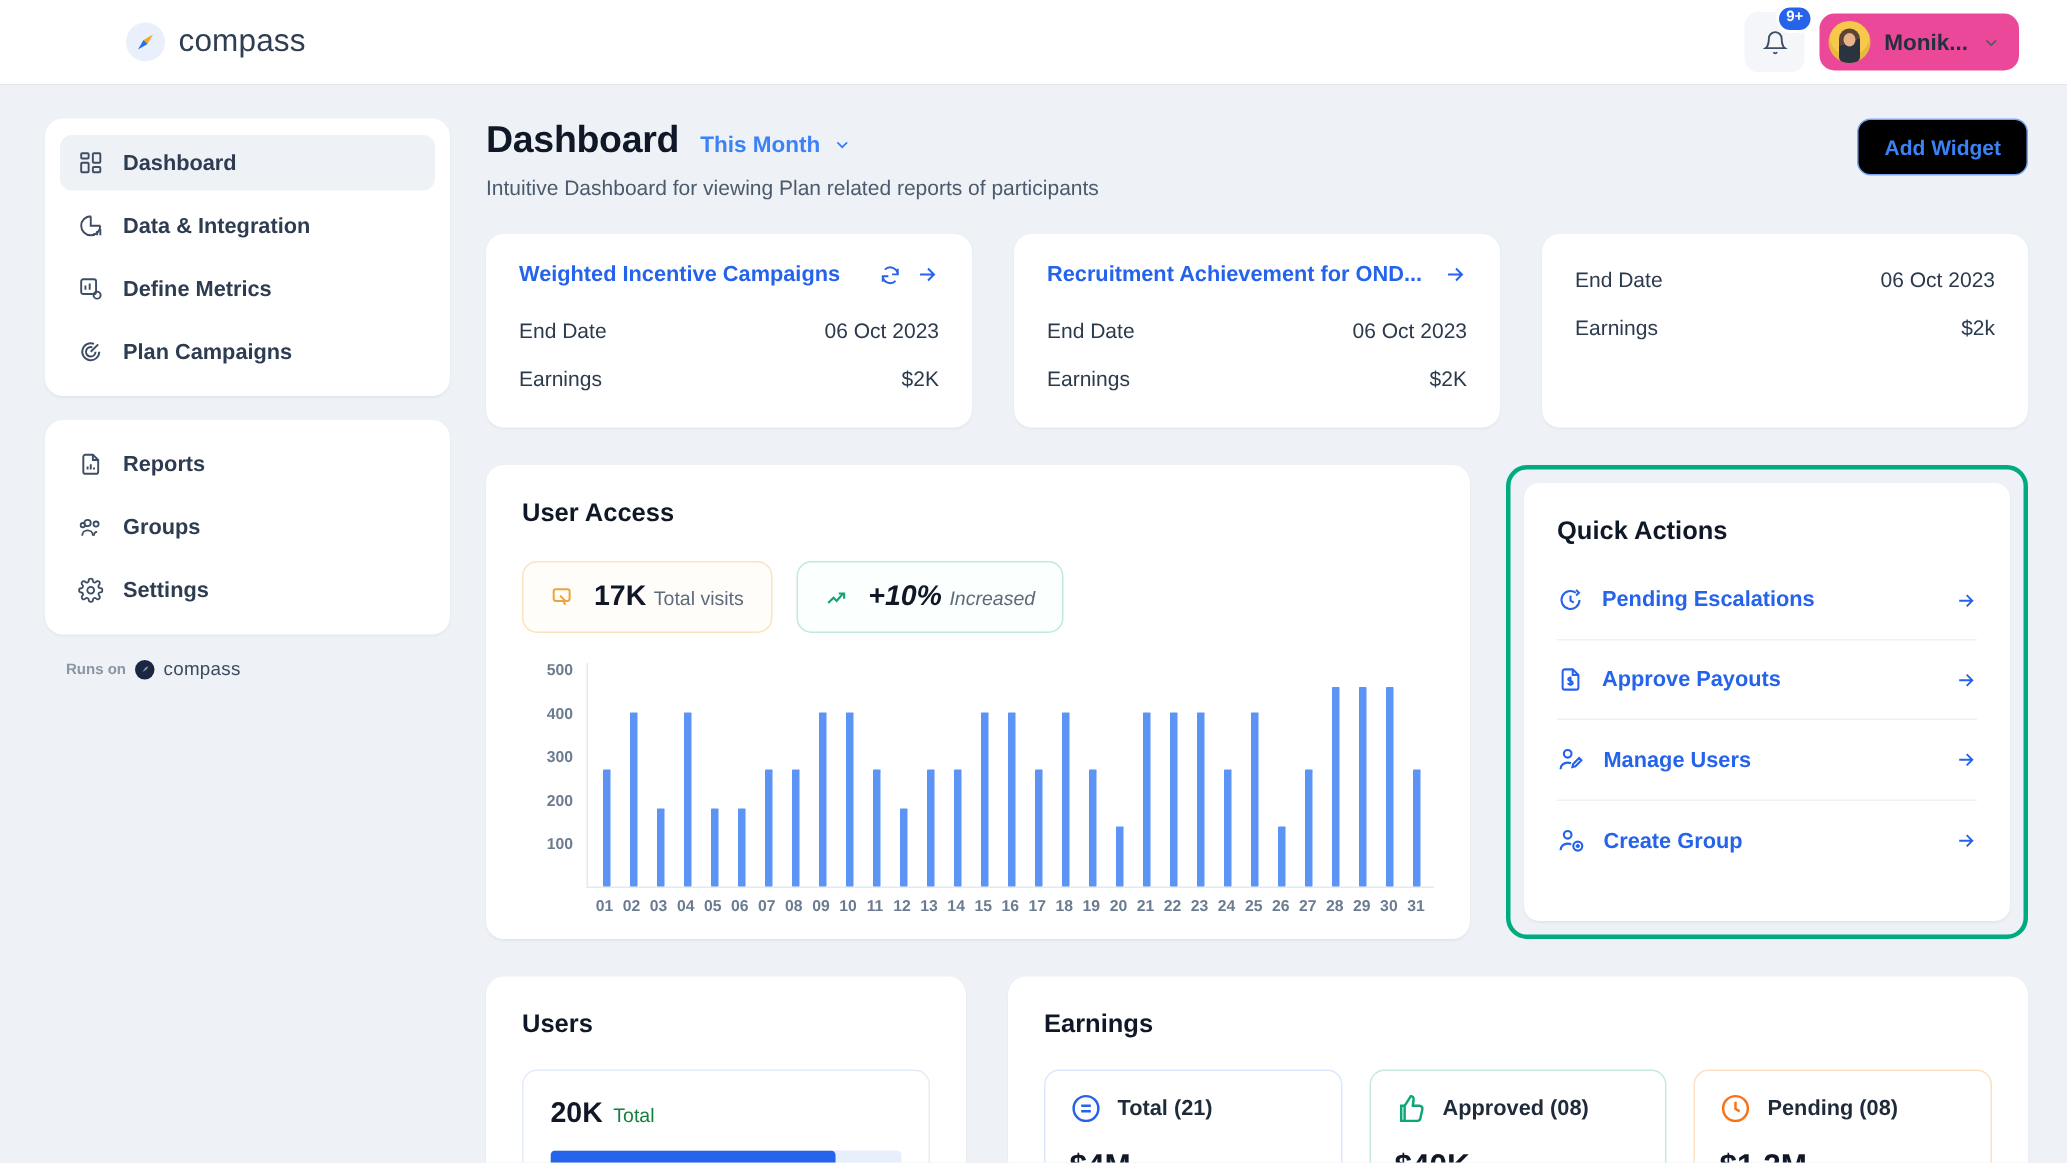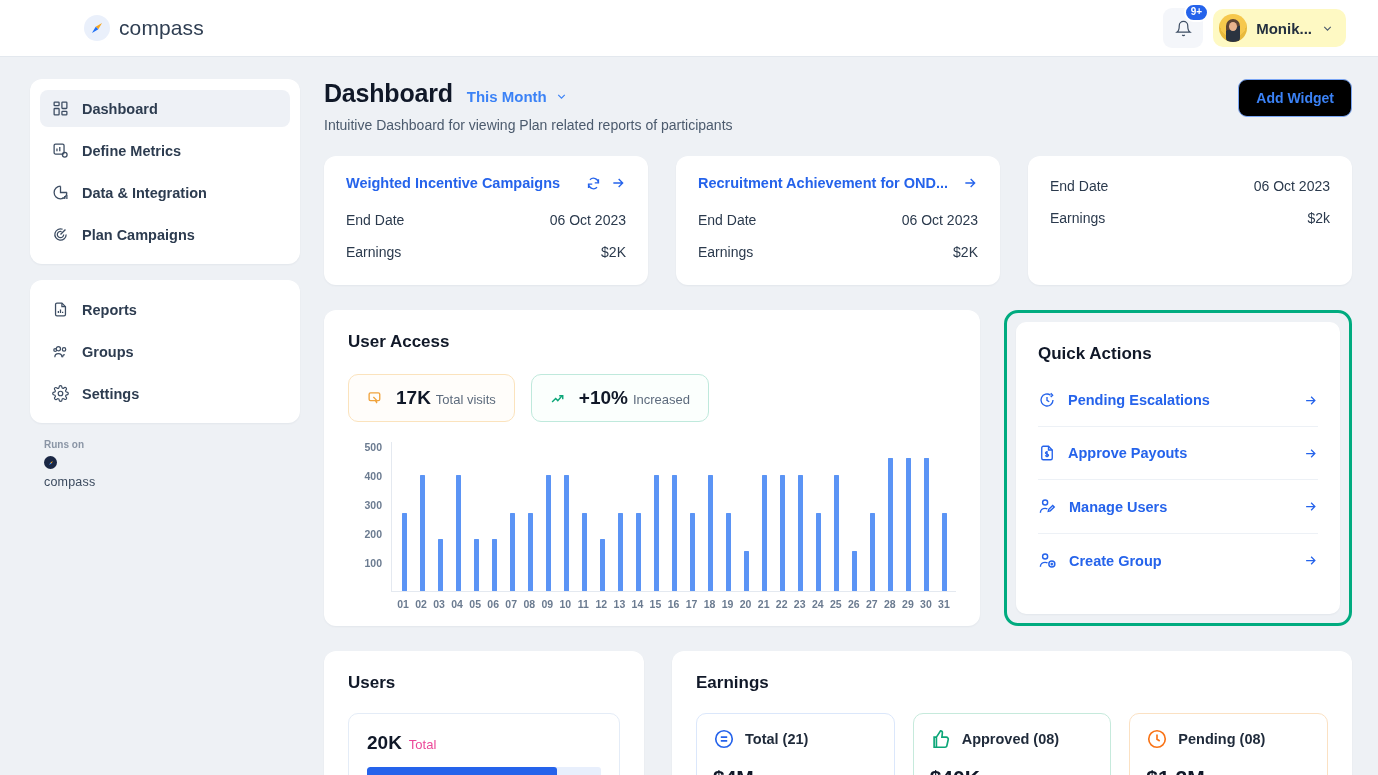--- a/index.html
+++ b/index.html
@@ -34,21 +34,21 @@
     cursor: pointer;
   }
   .bell-badge {
     position: absolute; top: -5px; right: -6px;
     background: #2563eb; color: #fff; font-size: 10px; font-weight: 700;
     border-radius: 999px; padding: 2px 5px 3px; min-width: 22px; text-align: center;
     border: 2px solid #fff; line-height: 1;
   }
   .user-chip {
     display: flex; align-items: center; gap: 9px;
-    background: #fef9c3; border-radius: 10px; padding: 5px 12px 5px 6px;
+    background: #ec4899; border-radius: 10px; padding: 5px 12px 5px 6px;
     cursor: pointer;
   }
   .avatar {
     width: 28px; height: 28px; border-radius: 50%;
     background: radial-gradient(circle at 50% 35%, #f6c84c 0 58%, #e8b93c 58% 100%);
     position: relative; overflow: hidden; flex: none;
   }
   .avatar::before {
     content: ""; position: absolute; left: 7px; top: 5px;
     width: 14px; height: 23px; border-radius: 7px 7px 4px 4px;
@@ -72,23 +72,22 @@
   .nav-card + .nav-card { margin-top: 16px; }
   .nav-item {
     display: flex; align-items: center; gap: 13px;
     height: 37px; padding: 0 12px; border-radius: 8px;
     font-size: 14.5px; color: #2d3c50; font-weight: 600; cursor: pointer;
   }
   .nav-item + .nav-item { margin-top: 5px; }
   .nav-item.active { background: #eef1f6; }
   .nav-ico { width: 17px; height: 17px; flex: none; display: block; color: #3d4d63; }
   .runs-on {
-    display: flex; gap: 6px;
+    display: flex; align-items: center; gap: 6px;
     margin: 16px 0 0 14px;
-    flex-direction: column;
   }
   .runs-on-text { font-size: 10px; color: #8a95a5; font-weight: 600; }
   .runs-dot {
     width: 13px; height: 13px; border-radius: 50%; background: #1a2744;
     display: flex; align-items: center; justify-content: center;
   }
   .runs-word { font-size: 12.5px; color: #3b4a5e; letter-spacing: .2px; }
 
   
   .main { flex: 1; min-width: 0; }
@@ -130,21 +129,21 @@
     flex: 1; background: #fff; border-radius: 12px; padding: 22px 24px 16px;
     box-shadow: 0 1px 2px rgba(21,38,66,.05); min-width: 0;
   }
   .sec-title { font-size: 17px; font-weight: 700; color: #101828; }
   .pill-row { display: flex; gap: 16px; margin-top: 22px; }
   .pill {
     display: flex; align-items: center; gap: 12px;
     border-radius: 10px; padding: 12px 18px; border: 1px solid;
   }
   .pill.visits { border-color: #fbe3bd; background: #fffdfa; }
-  .pill.growth { border-color: #bfe9dc; background: #fbfffd; }
+  .pill.growth { border-color: #bfe9dc; background: #fbfffd; font-style: italic; }
   .pill-big { font-size: 19px; font-weight: 700; color: #101828; }
   .pill-sm { font-size: 13px; color: #5d6b7d; margin-left: 5px; }
 
   
   .chart { margin-top: 20px; display: flex; gap: 9px; height: 150px; }
   .y-axis {
     width: 34px; display: flex; flex-direction: column-reverse;
     justify-content: space-between; padding-bottom: 24px; flex: none;
   }
   .y-tick { font-size: 10.5px; color: #6b7b90; font-weight: 600; text-align: right; line-height: 1; }
@@ -178,21 +177,21 @@
   .bottom-row { display: flex; gap: 28px; margin-top: 25px; }
   .users-card {
     width: 320px; flex: none; background: #fff; border-radius: 12px;
     padding: 22px 24px 24px; box-shadow: 0 1px 2px rgba(21,38,66,.05);
   }
   .users-inner {
     border: 1px solid #e4ecf7; border-radius: 10px; padding: 18px 18px 16px; margin-top: 20px;
   }
   .users-total { display: flex; align-items: baseline; gap: 7px; }
   .users-big { font-size: 19px; font-weight: 700; color: #101828; }
-  .users-lbl { font-size: 13px; color: #ec4899; }
+  .users-lbl { font-size: 13px; color: #15803d; }
   .prog {
     height: 14px; border-radius: 3px; background: #e8effc; margin-top: 13px; overflow: hidden;
   }
   .prog-fill { height: 100%; background: #2563eb; border-radius: 3px; }
 
   .earn-card {
     flex: 1; background: #fff; border-radius: 12px; padding: 22px 24px 24px;
     box-shadow: 0 1px 2px rgba(21,38,66,.05); min-width: 0;
   }
   .earn-row { display: flex; gap: 18px; margin-top: 20px; }
@@ -243,33 +242,33 @@
         <svg class="nav-ico" viewBox="0 0 24 24" fill="none" stroke="currentColor" stroke-width="1.8">
           <rect x="3" y="3" width="7" height="5" rx="1"></rect>
             <rect x="3" y="12" width="7" height="9" rx="1"></rect>
           <rect x="14" y="3" width="7" height="9" rx="1"></rect>
             <rect x="14" y="16" width="7" height="5" rx="1"></rect>
         </svg>
         <span>Dashboard</span>
       </div>
       <div class="nav-item">
         <svg class="nav-ico" viewBox="0 0 24 24" fill="none" stroke="currentColor" stroke-width="1.8">
+          <path d="M12 3a9 9 0 1 0 9 9"></path>
+            <path d="M12 3v9h9"></path>
+            <path d="M15 19v2M18 17v4M21 15v6"></path>
+        </svg>
+        <span>Data &amp; Integration</span>
+      </div>
+      <div class="nav-item">
+        <svg class="nav-ico" viewBox="0 0 24 24" fill="none" stroke="currentColor" stroke-width="1.8">
           <rect x="3" y="3" width="14" height="14" rx="2"></rect>
             <path d="M7 13V9M11 13V7"></path>
             <circle cx="18" cy="18" r="3.3"></circle>
         </svg>
         <span>Define Metrics</span>
-      </div>
-      <div class="nav-item">
-        <svg class="nav-ico" viewBox="0 0 24 24" fill="none" stroke="currentColor" stroke-width="1.8">
-          <path d="M12 3a9 9 0 1 0 9 9"></path>
-            <path d="M12 3v9h9"></path>
-            <path d="M15 19v2M18 17v4M21 15v6"></path>
-        </svg>
-        <span>Data &amp; Integration</span>
       </div>
       <div class="nav-item">
         <svg class="nav-ico" viewBox="0 0 24 24" fill="none" stroke="currentColor" stroke-width="1.8">
           <path d="M20 12a8 8 0 1 1-5-7.4"></path>
             <path d="M16.5 12a4.5 4.5 0 1 1-3-4.2"></path>
             <path d="M12 12l7-7"></path>
         </svg>
         <span>Plan Campaigns</span>
       </div>
     </div>

